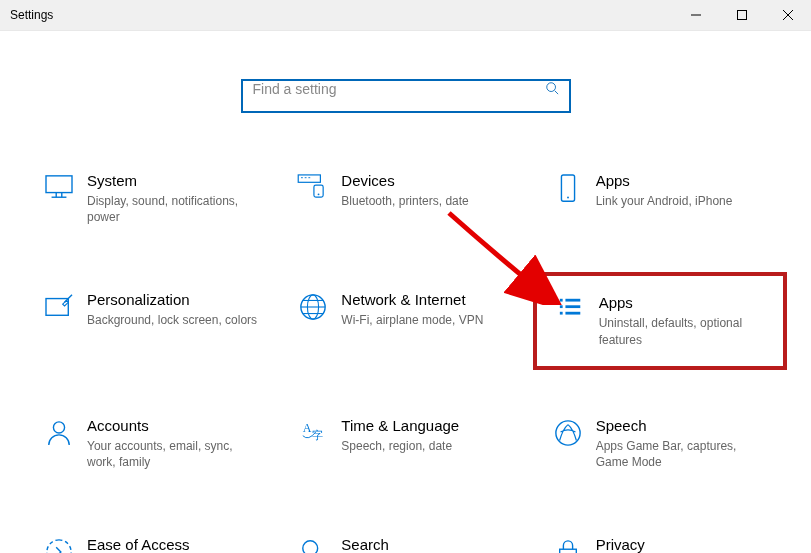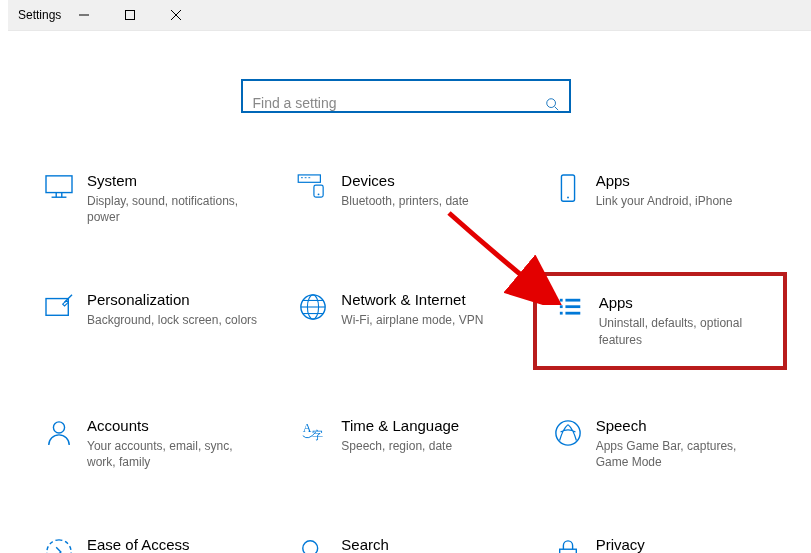--- a/index.html
+++ b/index.html
@@ -10,22 +10,22 @@
       background: #fff;
       width: 811px;
       height: 553px;
       overflow: hidden;
     }
     .titlebar {
       height: 31px;
       background: #f0f0f0;
       display: flex;
       align-items: center;
+      justify-content: space-between;
       border-bottom: 1px solid #e8e8e8;
-      margin-left: 8px;
     }
     .titlebar-left { padding-left: 10px; font-size: 12px; }
     .titlebar-right { display: flex; height: 100%; }
     .win-btn {
       width: 46px;
       height: 100%;
       display: flex;
       align-items: center;
       justify-content: center;
       font-size: 10px;
@@ -35,21 +35,21 @@
       display: flex;
       justify-content: center;
       padding-top: 48px;
       padding-bottom: 40px;
     }
     .search-box {
       width: 330px;
       height: 34px;
       border: 2px solid #0067b8;
       display: flex;
-      align-items: flex-end;
+      align-items: flex-start;
       padding: 0 10px;
       justify-content: space-between;
     }
     .search-input {
       border: none;
       outline: none;
       flex: 1;
       font-size: 14px;
       color: #888;
     }

